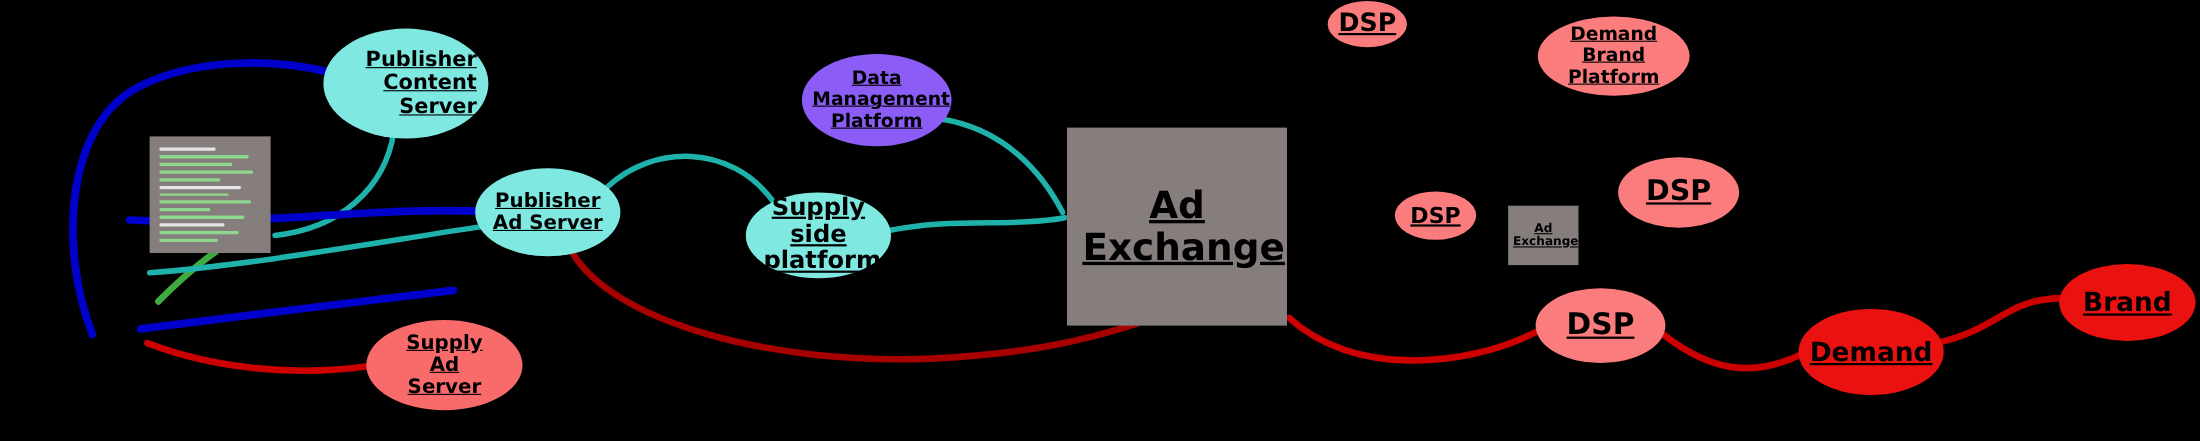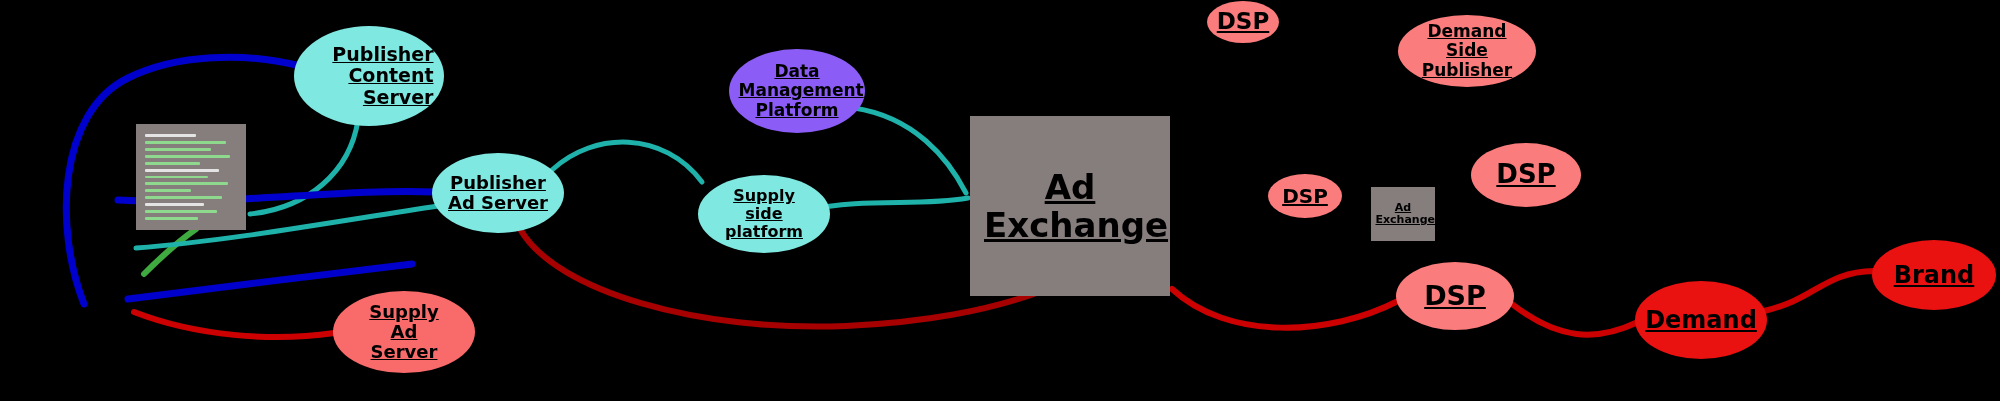--- a/index.html
+++ b/index.html
@@ -93,34 +93,34 @@
   </div>
 
   <div class="node ellipse redlt" style="left:333px; top:291px; width:142px; height:82px; font-size:18px;">
     <span style="width:95px;">Supply Ad Server</span>
   </div>
 
   <div class="node ellipse silver" style="left:729px; top:49px; width:136px; height:84px; font-size:17px;">
     <span>Data Management Platform</span>
   </div>
 
-  <div class="node ellipse cyan" style="left:698px; top:175px; width:132px; height:78px; font-size:16px;">
+  <div class="node ellipse cyan" style="left:678px; top:175px; width:132px; height:78px; font-size:22px;">
     <span style="width:100px;">Supply side platform</span>
   </div>
 
   <div class="node graybox" style="left:970px; top:116px; width:200px; height:180px; font-size:34px;">
     <span>Ad Exchange</span>
   </div>
 
   <div class="node ellipse salmon" style="left:1207px; top:1px; width:72px; height:42px; font-size:23px;">
     <span>DSP</span>
   </div>
 
   <div class="node ellipse salmon" style="left:1398px; top:15px; width:138px; height:72px; font-size:17px;">
-    <span>Demand Side Publisher</span>
+    <span>Demand Brand Platform</span>
   </div>
 
   <div class="node ellipse salmon" style="left:1268px; top:174px; width:74px; height:44px; font-size:20px;">
     <span>DSP</span>
   </div>
 
   <div class="node graybox" style="left:1371px; top:187px; width:64px; height:54px; font-size:11px;">
     <span>Ad Exchange</span>
   </div>
 

